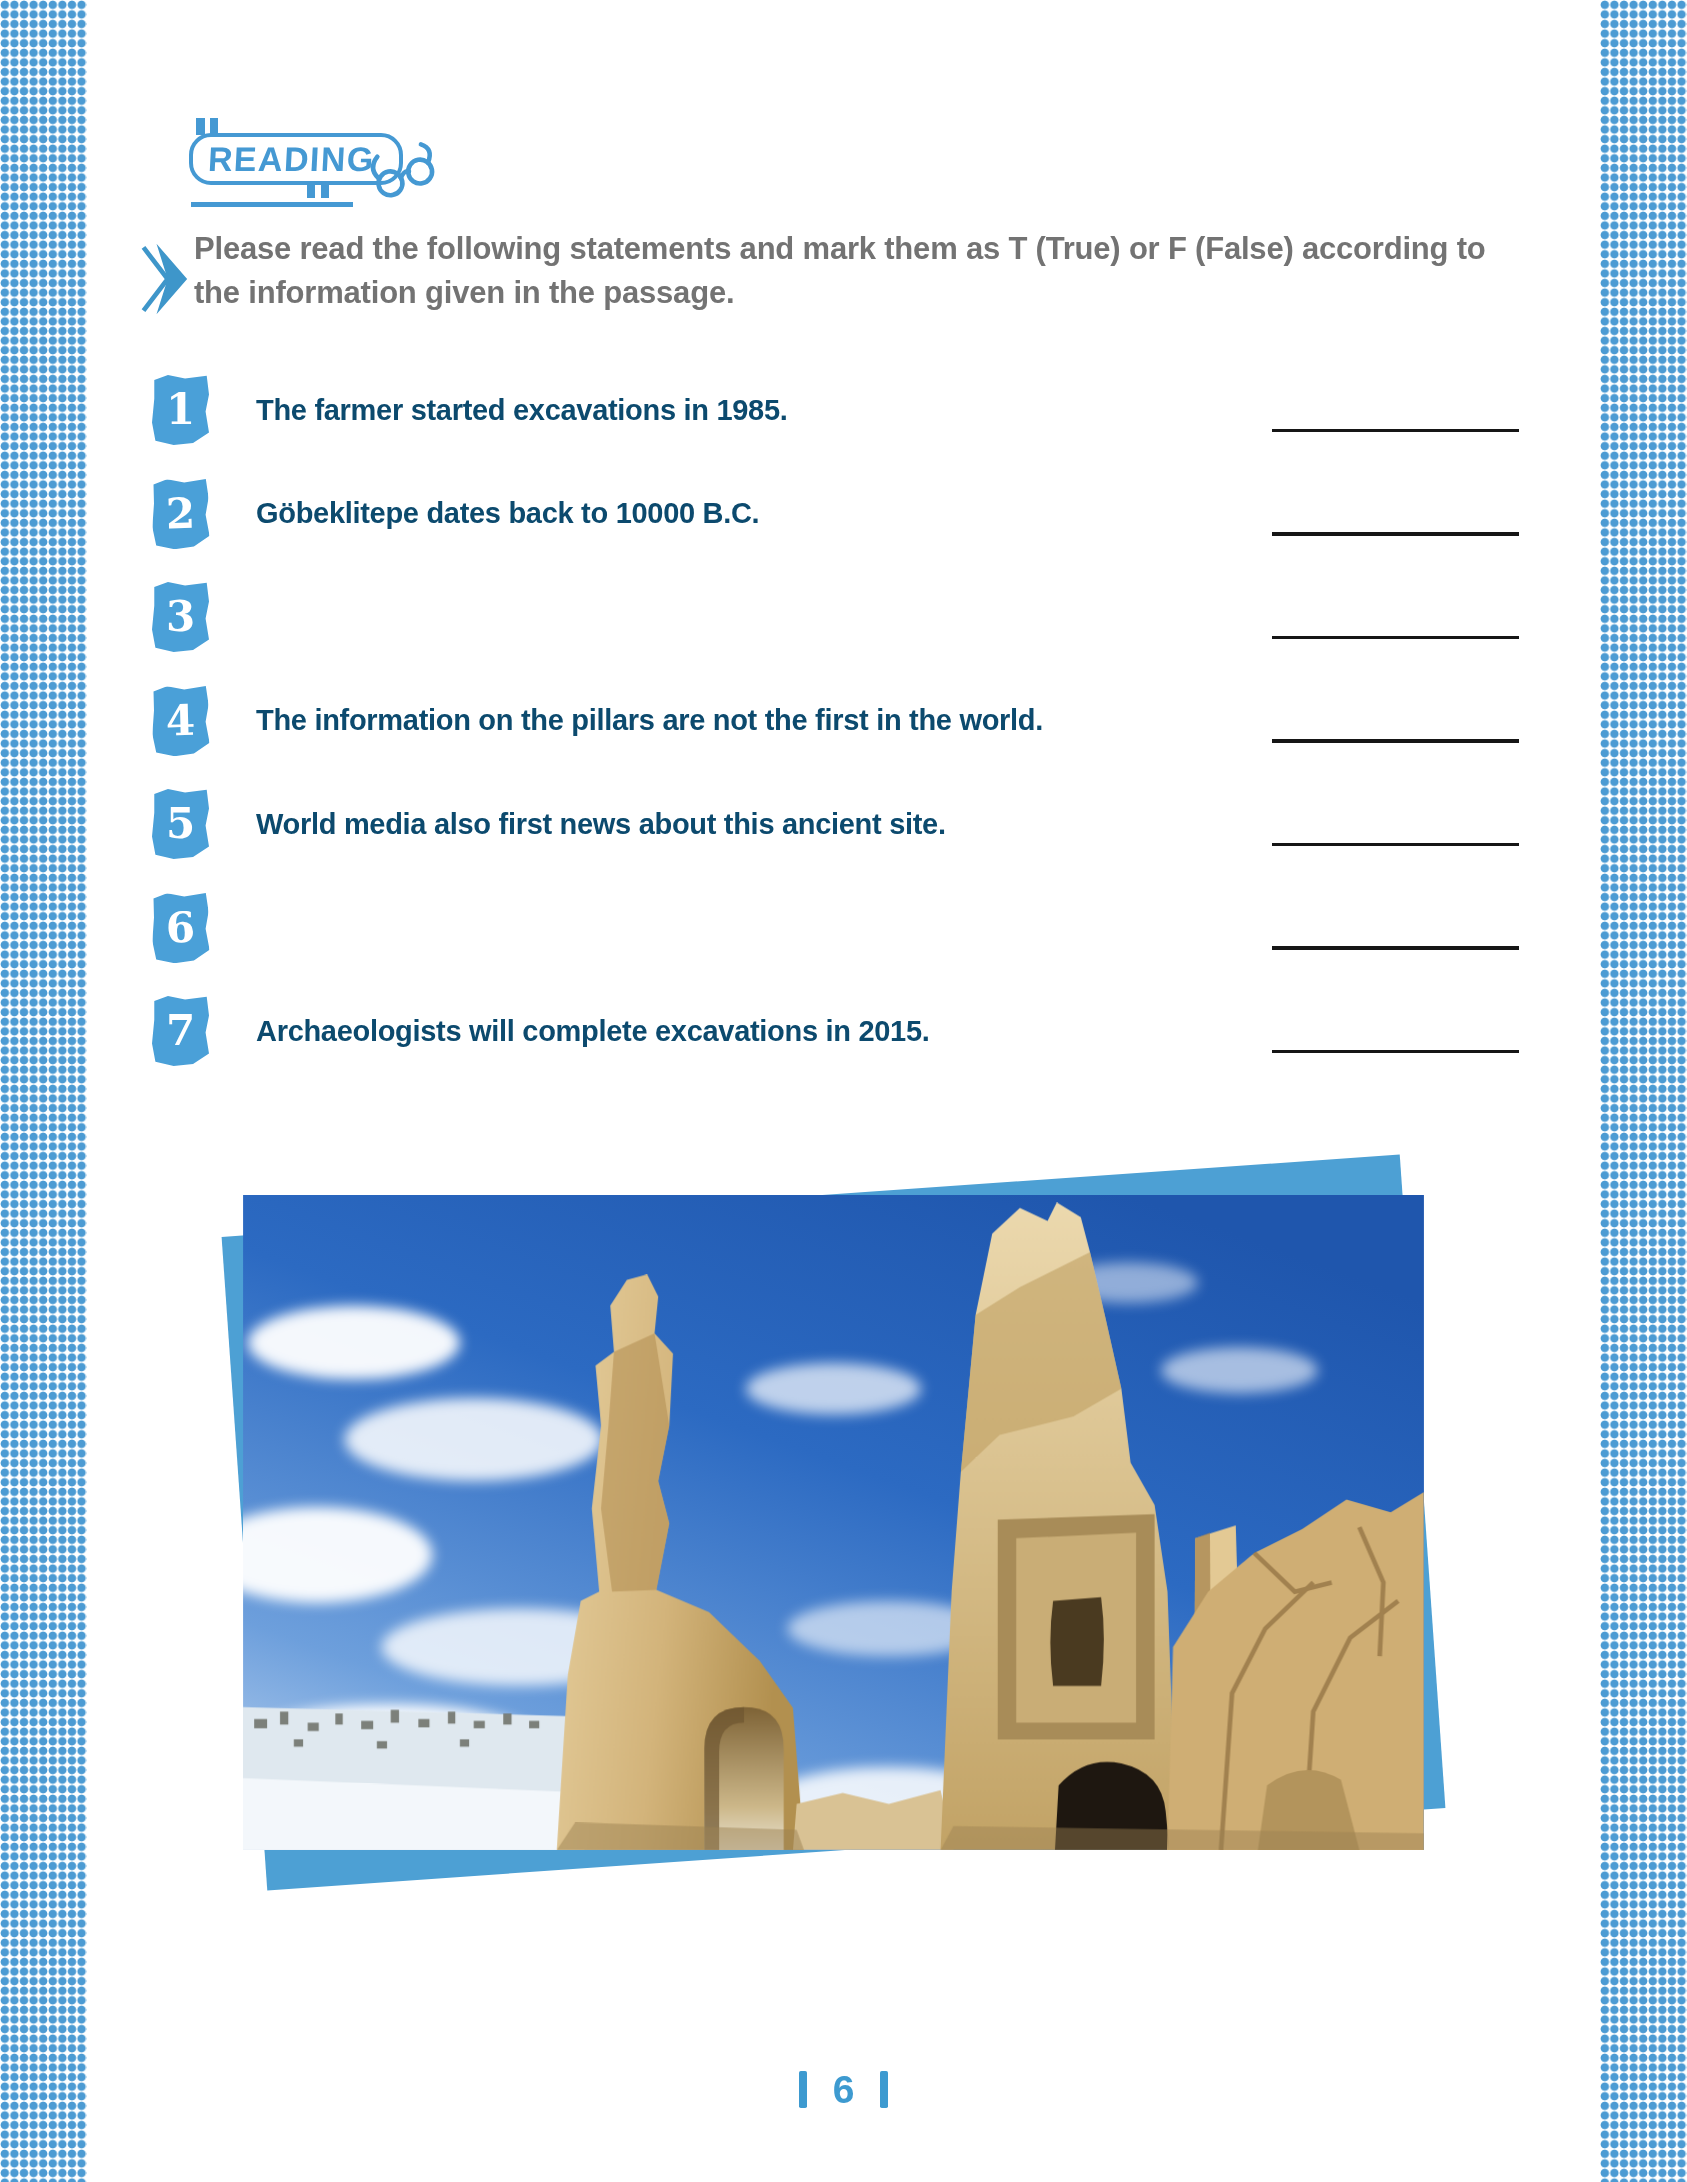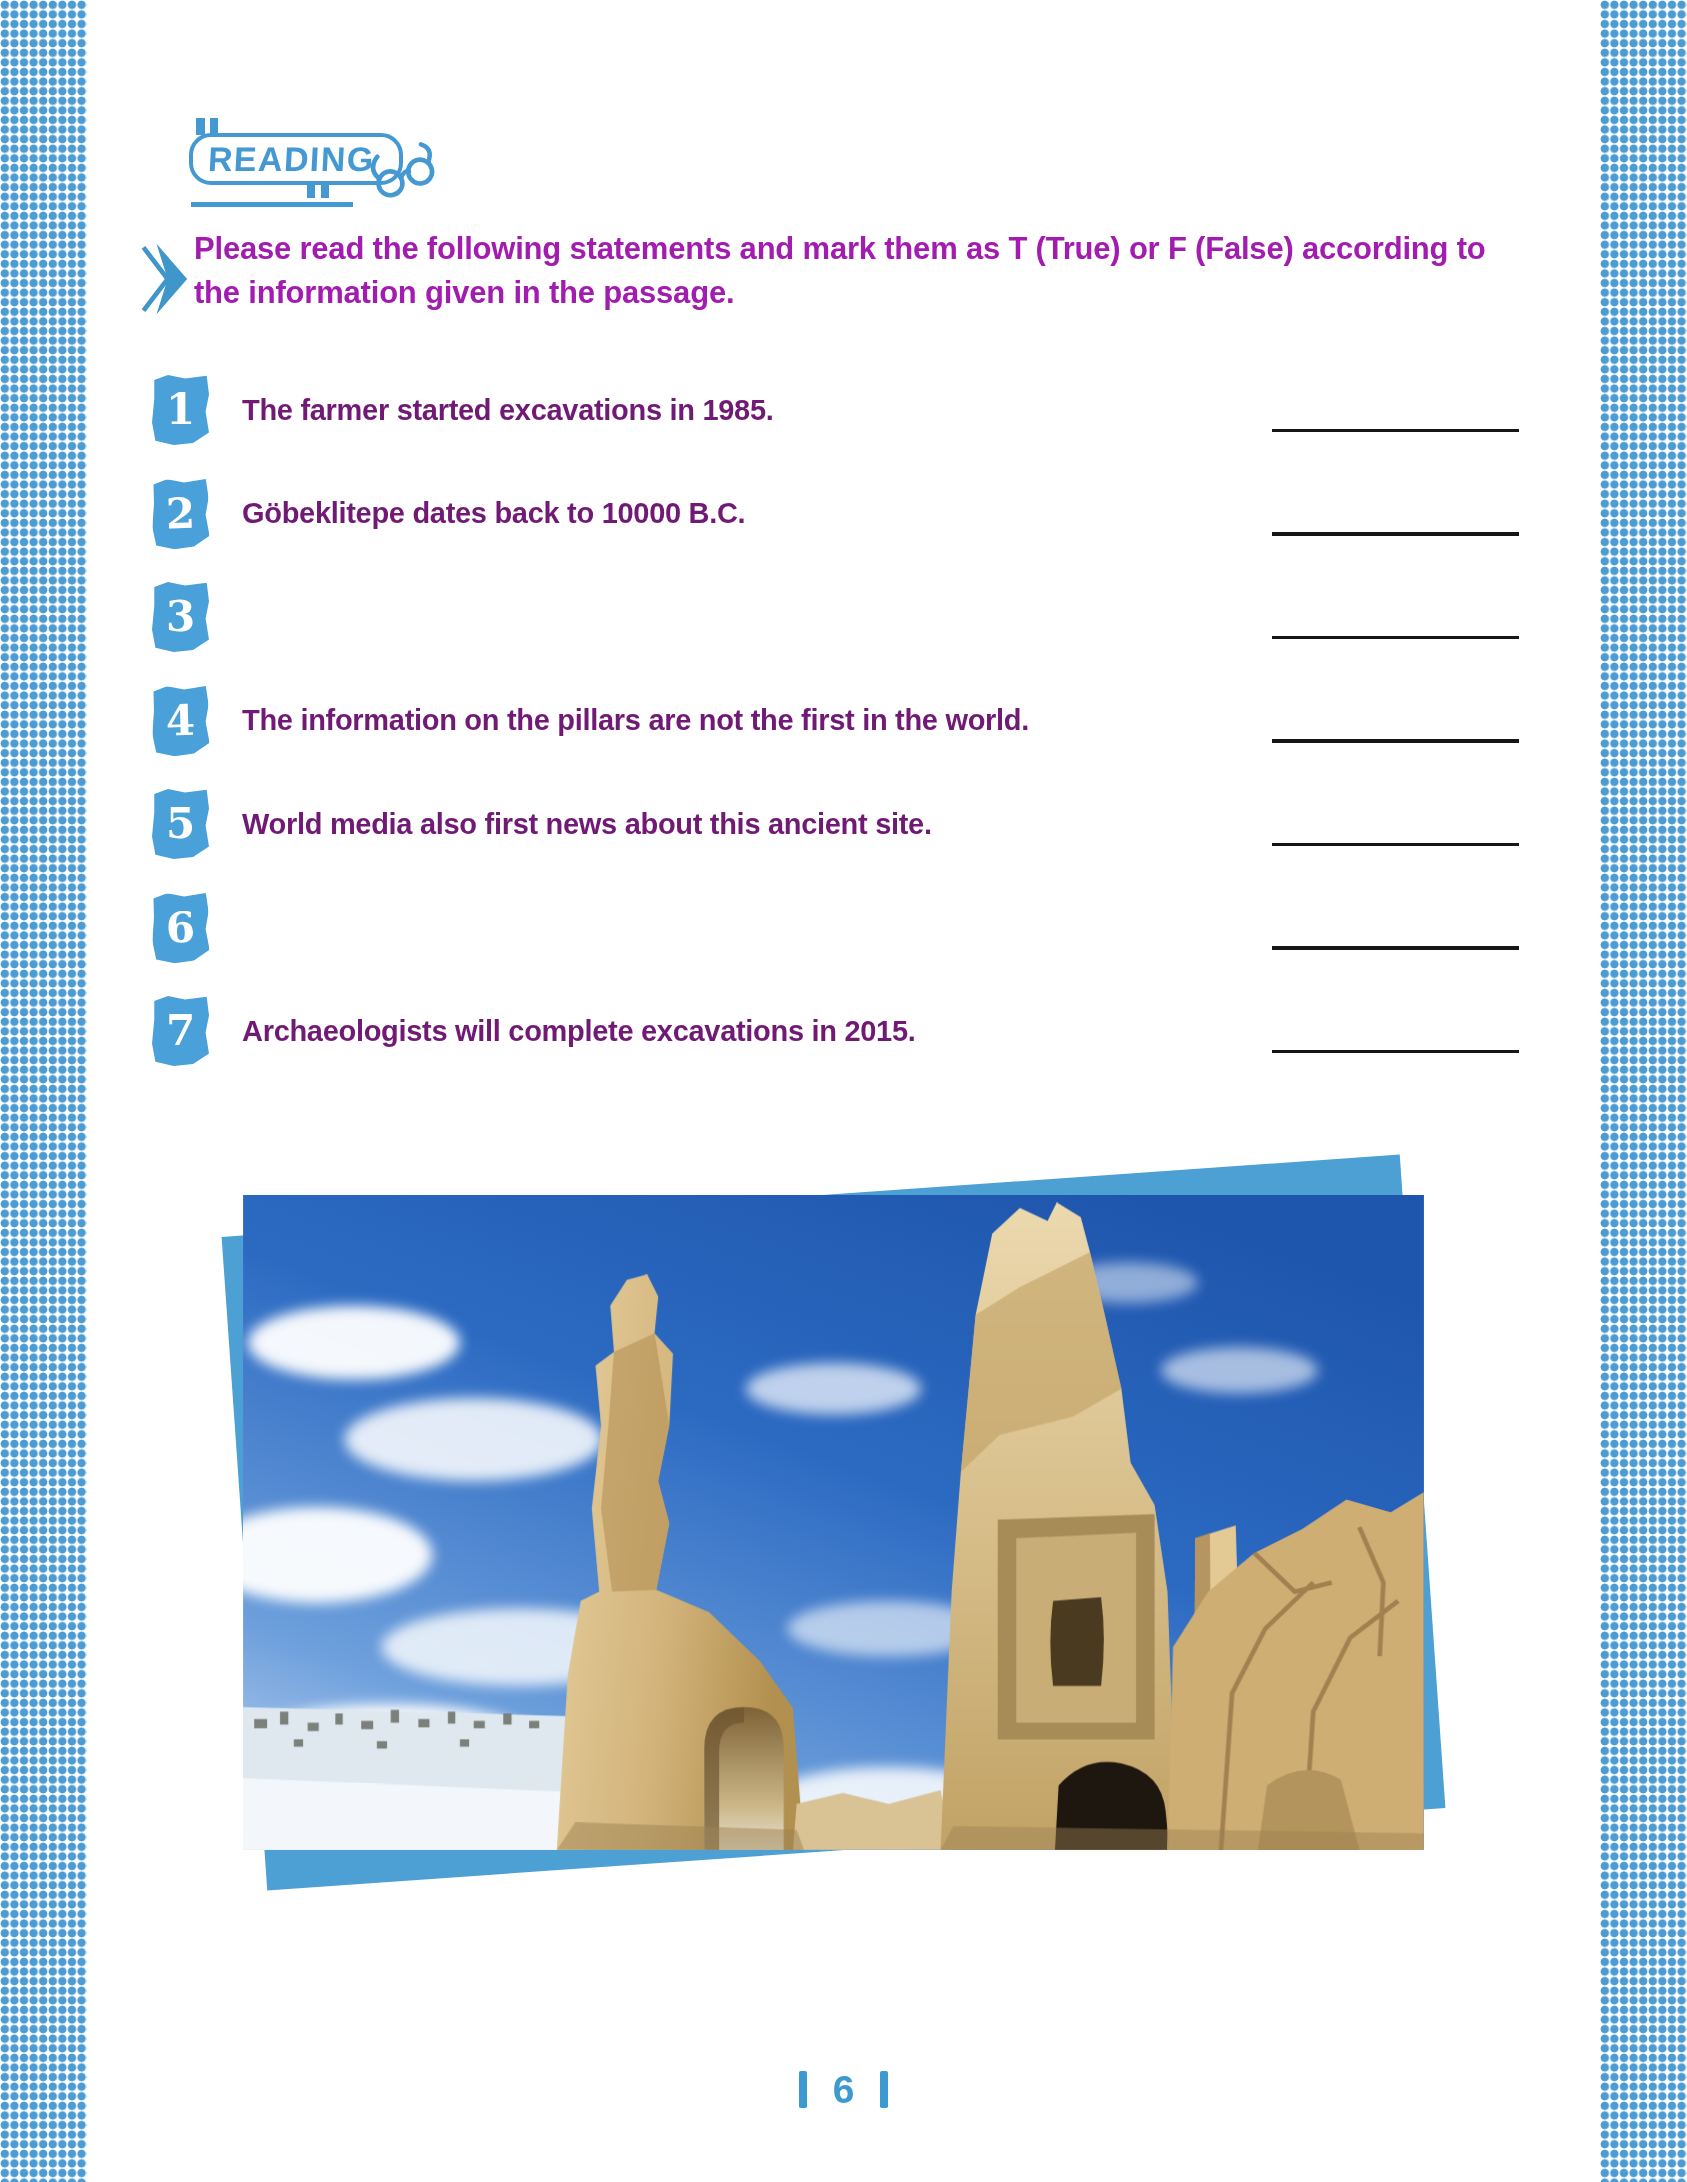--- a/index.html
+++ b/index.html
@@ -36,41 +36,42 @@
   .n-t2 { top:-1.8px; left:21px; }
   .n-b1 { bottom:-13px; left:118px; }
   .n-b2 { bottom:-13px; left:132px; }
   .logo-underline { position:absolute; left:1.8px; bottom:-22px; width:162px; height:5.5px; background:#4599d3; }
   .logo-glasses { position:absolute; right:-24px; top:22px; transform:rotate(-10deg); }
 
   
   .instruction { position:absolute; left:137px; top:227px; width:1383px; display:flex; }
   .chevron-wrap { width:57px; padding-top:13px; flex:0 0 57px; }
   .instruction-text {
-    font-size:31px; font-weight:700; color:#a21caf;
+    font-size:31px; font-weight:700; color:#737373;
     line-height:1.42; letter-spacing:-0.2px;
   }
 
   
   .statements { position:absolute; left:152px; top:373px; width:1398px; }
   .stmt-row { position:relative; height:74px; margin-bottom:29.5px; display:flex; align-items:center; }
   .stmt-badge {
     flex:0 0 57px; width:57px; height:70px; margin-right:33px;
     background:#4aa0d8;
     clip-path:polygon(4% 7%, 28% 0, 58% 5%, 96% 1%, 100% 28%, 94% 52%, 100% 82%, 72% 97%, 38% 100%, 6% 94%, 0 68%, 4% 34%);
     display:flex; align-items:center; justify-content:center;
   }
   .stmt-row:nth-child(even) .stmt-badge { transform:rotate(-1.5deg); }
   .stmt-num {
     font-family:"DejaVu Serif", serif; font-weight:700;
     font-size:42px; color:#ffffff; line-height:1;
   }
   .stmt-text {
-    font-size:29px; font-weight:700; color:#701a75; letter-spacing:-0.3px;
+    font-size:29px; font-weight:700; color:#0c4a6e; letter-spacing:-0.3px;
     padding-right:295px;
+    margin-left:14px;
   }
   .answer-blank {
     position:absolute; right:31px; bottom:14.8px;
     width:247px; height:3.7px; background:#161616;
   }
 
   
   .photo-stage { position:absolute; left:243px; top:1195px; width:1181px; height:655px; }
   .photo-backdrop {
     position:absolute; inset:0;

